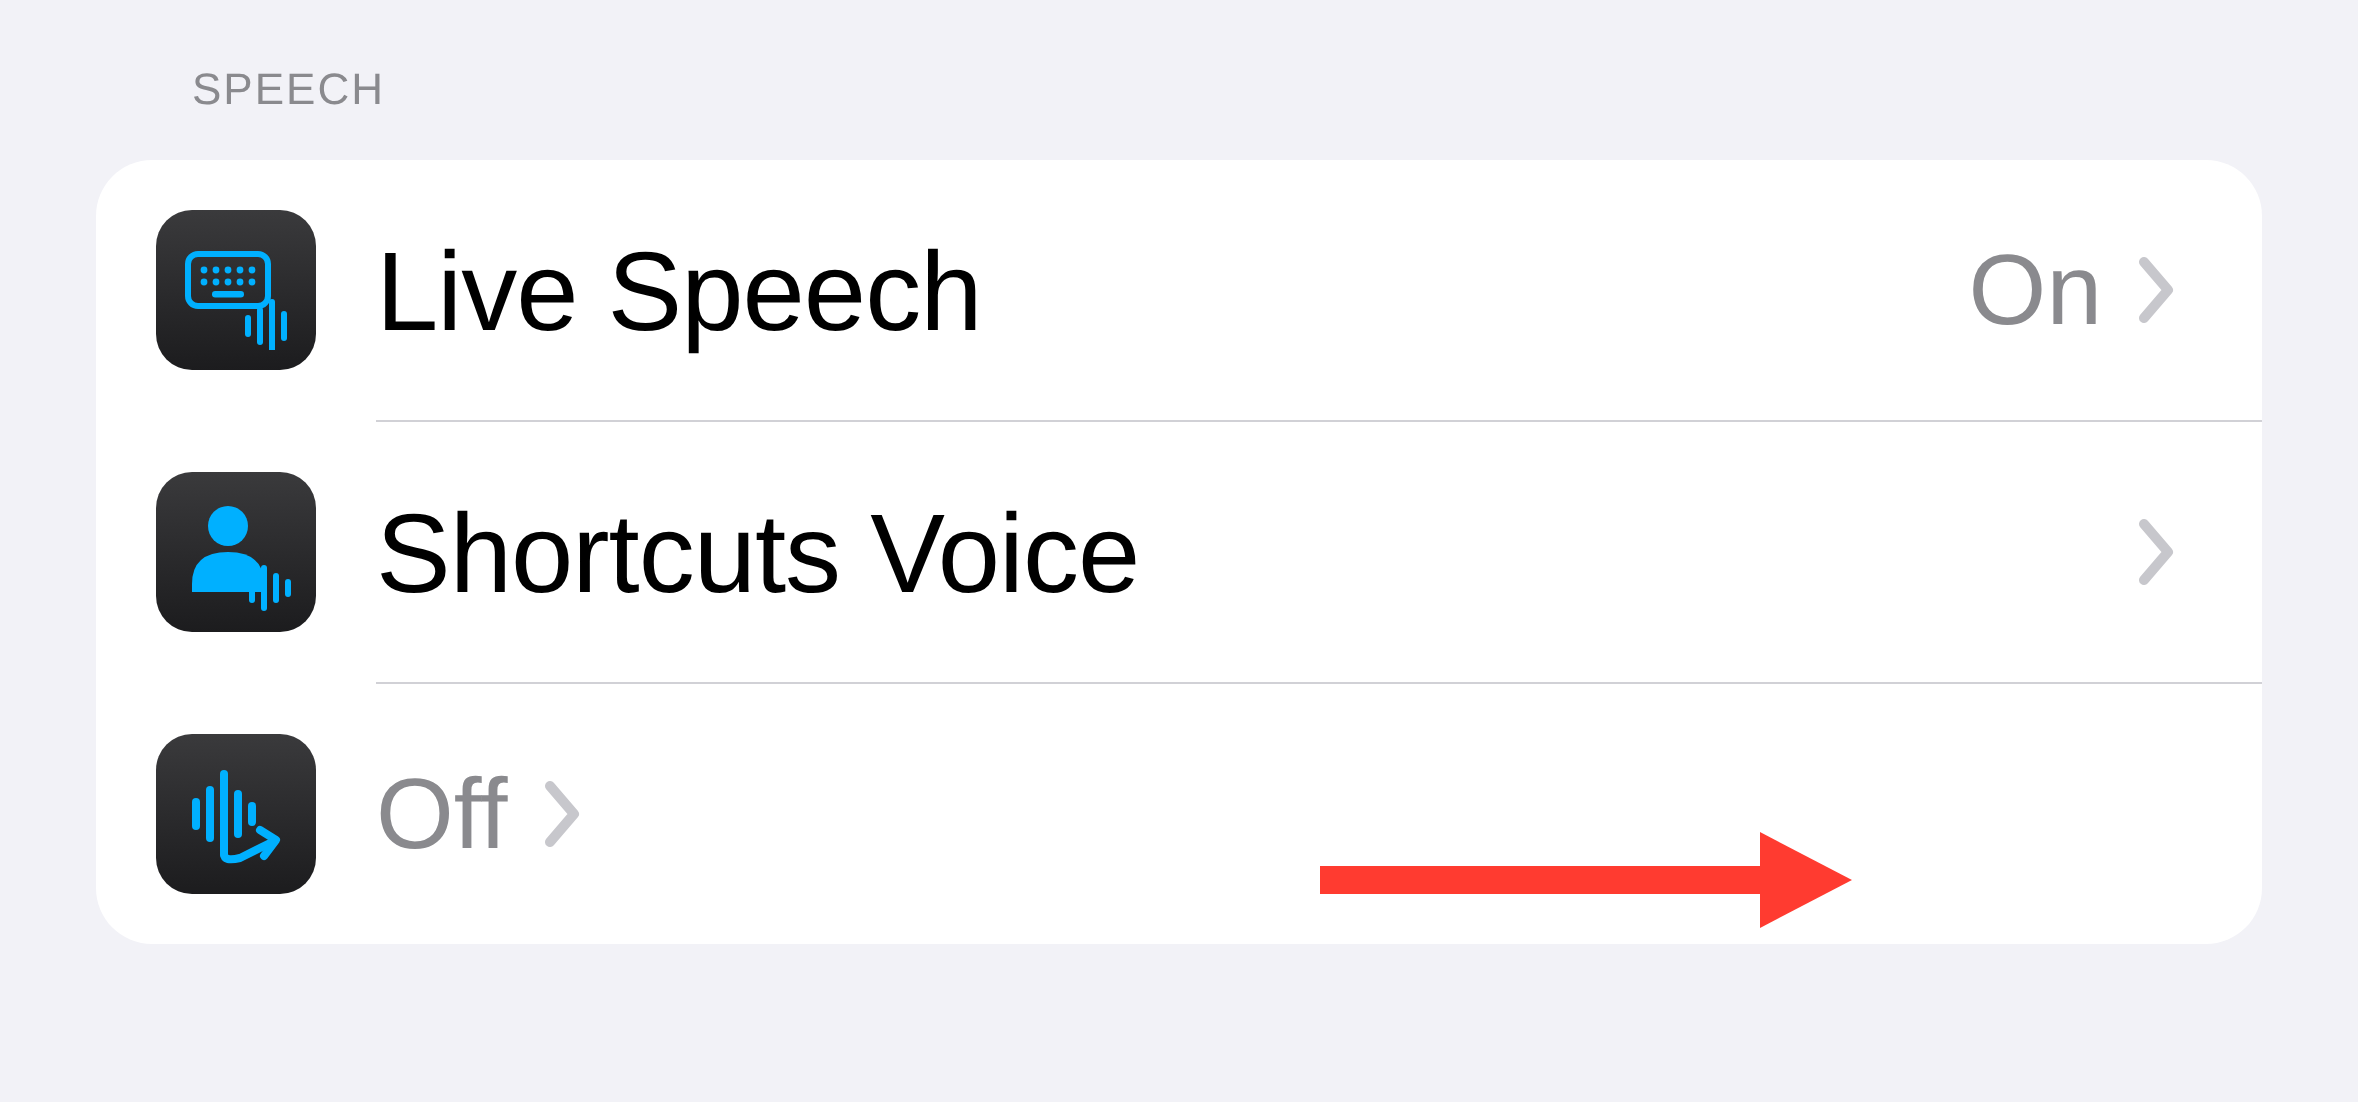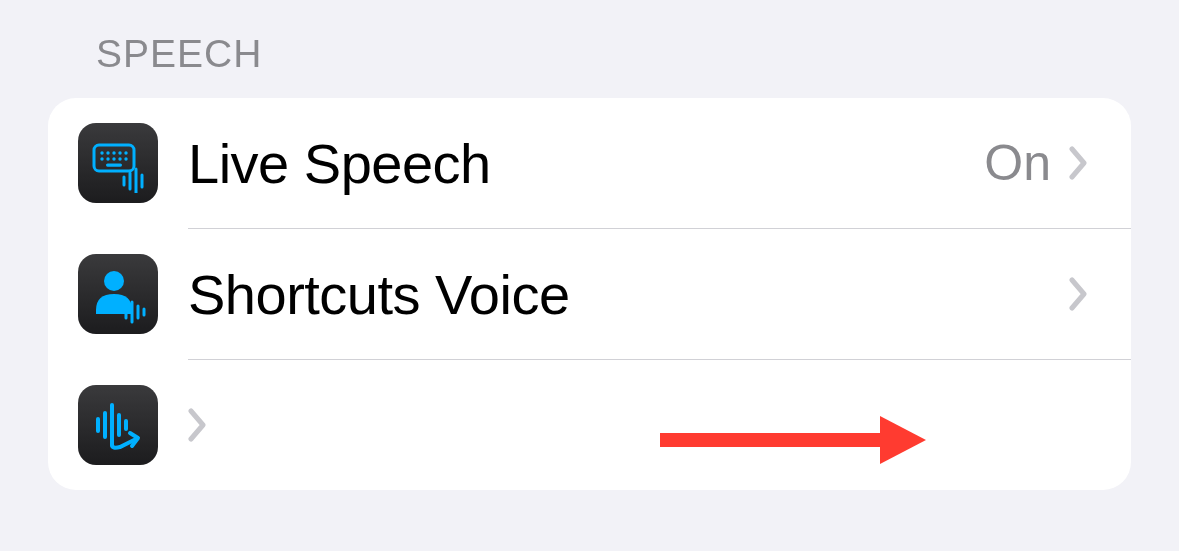--- a/index.html
+++ b/index.html
@@ -9,21 +9,21 @@
     }
     body {
       font-family: -apple-system, BlinkMacSystemFont, "SF Pro Text", "Helvetica Neue", sans-serif;
       background: #f2f2f7;
       width: 1179px;
       height: 551px;
       padding: 10px 48px 40px 48px;
       position: relative;
     }
     .section-header {
-      font-size: 39px;
+      font-size: 22px;
       font-weight: 400;
       color: #8a8a8e;
       letter-spacing: 1px;
       padding: 22px 0 22px 48px;
       text-transform: uppercase;
     }
     .settings-group {
       background: #ffffff;
       border-radius: 28px;
       overflow: hidden;
@@ -141,20 +141,21 @@
           <line x1="10" y1="24" x2="10" y2="36"></line>
           <line x1="17" y1="18" x2="17" y2="42"></line>
           <line x1="24" y1="10" x2="24" y2="50"></line>
           <line x1="31" y1="20" x2="31" y2="40"></line>
           <line x1="38" y1="26" x2="38" y2="34"></line>
         </g>
         <path d="M 24 50 Q 24 54 32 52 L 48 44" fill="none" stroke="#00b0ff" stroke-width="4" stroke-linecap="round"></path>
         <path d="M 42 38 L 50 43 L 44 51" fill="none" stroke="#00b0ff" stroke-width="4" stroke-linecap="round" stroke-linejoin="round"></path>
       </svg>
     </div>
+    <div class="row-value">Off</div>
     <svg class="chevron" width="20" height="34" viewBox="0 0 20 34">
       <path d="M3 3 L15 17 L3 31" fill="none" stroke="#c7c7cc" stroke-width="5" stroke-linecap="round" stroke-linejoin="round"></path>
     </svg>
   </div>
 
 </div>
 
 <svg class="annotation-arrow" style="left:650px; top:410px;" width="280" height="60" viewBox="0 0 280 60">
   <line x1="10" y1="30" x2="238" y2="30" stroke="#ff3b30" stroke-width="14"></line>
   <path d="M 230 6 L 276 30 L 230 54 Z" fill="#ff3b30"></path>

